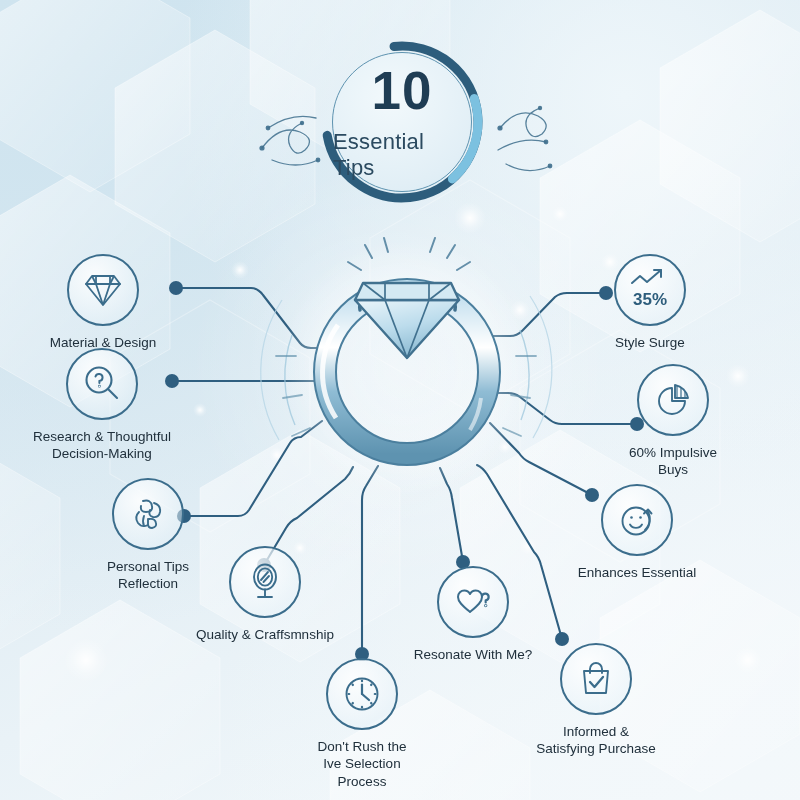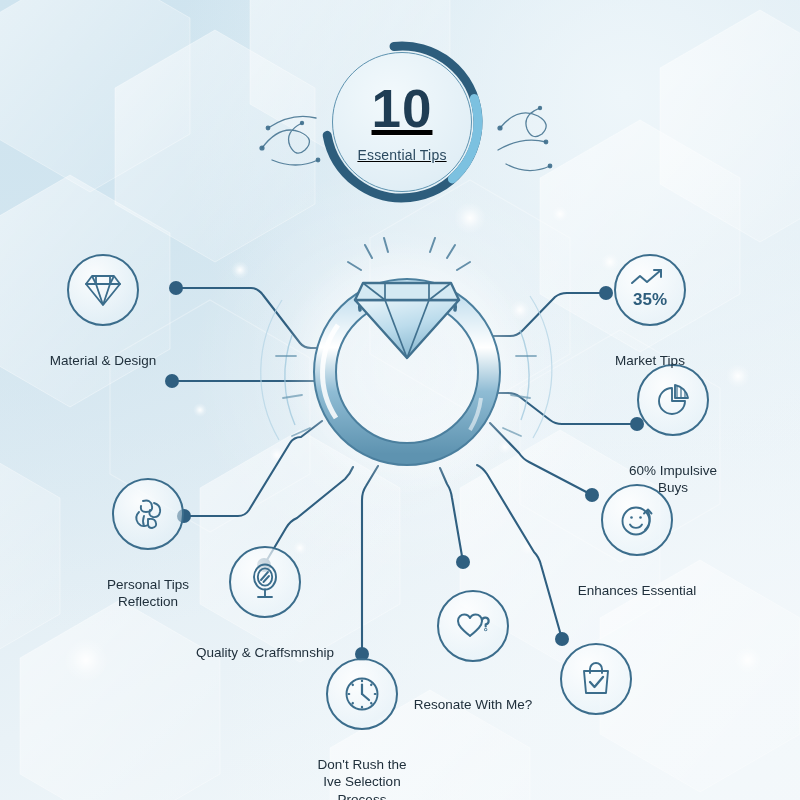--- a/index.html
+++ b/index.html
@@ -20,32 +20,32 @@
   }
   .bg-svg{position:absolute;inset:0;}
 
   
   .title-wrap{position:absolute;left:318px;top:38px;width:168px;height:168px;}
   .title-inner{position:absolute;left:14px;top:14px;width:140px;height:140px;
     border-radius:50%;
     background:radial-gradient(circle at 42% 32%, #f2f9fc 0%, #e2eff6 70%, #d8eaf3 100%);
     border:1.6px solid #5e93b0;
     display:flex;flex-direction:column;align-items:center;justify-content:center;
-    box-sizing:border-box;text-decoration:underline;}
+    box-sizing:border-box;}
   .t-num{font-size:53px;font-weight:bold;color:#1f3d54;line-height:1;letter-spacing:1px;
     text-shadow:0 1px 1px rgba(255,255,255,.7);}
-  .t-sub{font-size:14px;color:#2b4a60;margin-top:12px;letter-spacing:.2px;}
+  .t-sub{font-size:22px;color:#2b4a60;margin-top:12px;letter-spacing:.2px;}
 
   
   .node{position:absolute;display:flex;flex-direction:column;align-items:center;}
   .node .ico{width:72px;height:72px;border-radius:50%;
     border:2px solid #3b6d8c;
     background:radial-gradient(circle at 38% 30%, rgba(255,255,255,.85) 0%, rgba(232,243,249,.5) 70%, rgba(222,238,246,.35) 100%);
     display:flex;align-items:center;justify-content:center;box-sizing:border-box;text-align:center;}
-  .node .lbl{margin-top:26px;font-size:13.5px;line-height:1.28;color:#20303c;
+  .node .lbl{margin-top:8px;font-size:13.5px;line-height:1.28;color:#20303c;
     text-align:center;white-space:pre-line;width:190px;}
 
   .ico svg{display:block;}
 </style>
 </head>
 <body>
 
 <div id="stage">
 
   <div class="bg-base"></div>
@@ -250,20 +250,32 @@
           <line x1="28" y1="15" x2="21" y2="36"></line>
         <line x1="14" y1="7" x2="14" y2="15"></line>
           <line x1="28" y1="7" x2="28" y2="15"></line>
         <line x1="10" y1="7" x2="14" y2="15"></line>
           <line x1="32" y1="7" x2="28" y2="15"></line>
       </svg>
     </div>
     <div class="lbl">Material &amp; Design</div>
   </div>
 
+  <div class="node" style="left:4px;top:348px;width:196px;">
+    <div class="ico">
+      <svg width="42" height="42" viewBox="0 0 42 42" fill="none" stroke="#3b6d8c" stroke-width="2.1" stroke-linecap="round">
+        <circle cx="18" cy="17" r="12.5"></circle>
+        <line x1="27" y1="26" x2="36" y2="35"></line>
+        <path d="M14.5,13.5 a3.6,3.6 0 1 1 3.9,4.6 v1.8" stroke-width="2"></path>
+        <circle cx="18.4" cy="23.3" r="0.3" stroke-width="2.3"></circle>
+      </svg>
+    </div>
+    <div class="lbl">Research &amp; Thoughtful
+Decision-Making</div>
+  </div>
 
   <div class="node" style="left:53px;top:478px;width:190px;">
     <div class="ico">
       <svg width="42" height="42" viewBox="0 0 42 42" fill="none" stroke="#3b6d8c" stroke-width="1.9" stroke-linecap="round">
         <path d="M16,8 Q24,6 25,13 Q26,19 19,19 Q13,19 14,13"></path>
         <path d="M27,10 Q34,12 33,19 Q32,25 26,24 Q21,23 23,17"></path>
         <path d="M12,19 Q7,24 11,30 Q15,35 21,32"></path>
         <path d="M22,26 Q28,25 29,30 Q30,34 25,35 Q21,35 21,31 L21,26"></path>
         <path d="M17,23 Q15,28 17,33"></path>
       </svg>
@@ -302,39 +314,41 @@
           <line x1="11.5" y1="30.5" x2="11.9" y2="30"></line>
             <line x1="11.5" y1="11.5" x2="11.9" y2="12"></line>
         </g>
       </svg>
     </div>
     <div class="lbl">Don't Rush the
 Ive Selection
 Process</div>
   </div>
 
-  <div class="node" style="left:378px;top:590px;width:190px;gap:8px;">
+  <div class="node" style="left:378px;top:566px;width:190px;">
     <div class="ico">
       <svg width="42" height="42" viewBox="0 0 42 42" fill="none" stroke="#3b6d8c" stroke-width="2" stroke-linecap="round" stroke-linejoin="round">
         <path d="M18,31 C11,25 6,21 6,16 C6,12 9,9.5 12.3,9.5 C15,9.5 17,11 18,13 C19,11 21,9.5 23.7,9.5 C27,9.5 30,12 30,16 C30,21 25,25 18,31 Z"></path>
         <path d="M30,15 a3.4,3.4 0 1 1 3.7,4.4 v2" stroke-width="2.2"></path>
         <circle cx="33.7" cy="24.6" r="0.4" stroke-width="2.6"></circle>
       </svg>
     </div>
     <div class="lbl">Resonate With Me?</div>
   </div>
 
   <div class="node" style="left:501px;top:643px;width:190px;">
     <div class="ico">
       <svg width="42" height="42" viewBox="0 0 42 42" fill="none" stroke="#3b6d8c" stroke-width="1.9" stroke-linecap="round" stroke-linejoin="round">
         <path d="M9,13 L33,13 L31,35 L11,35 Z"></path>
         <path d="M15,15 L15,11 a6,6 0 0 1 12,0 L27,15"></path>
         <polyline points="15,24 19.5,29 28,19" stroke-width="2.3"></polyline>
       </svg>
     </div>
+    <div class="lbl">Informed &amp;
+Satisfying Purchase</div>
   </div>
 
   <div class="node" style="left:533px;top:484px;width:208px;">
     <div class="ico">
       <svg width="44" height="44" viewBox="0 0 44 44" fill="none" stroke="#3b6d8c" stroke-width="1.9" stroke-linecap="round" stroke-linejoin="round">
         <circle cx="21" cy="23" r="13.5"></circle>
         <circle cx="16.5" cy="19.5" r="1.3" fill="#3b6d8c" stroke="none"></circle>
         <circle cx="25.5" cy="19.5" r="1.3" fill="#3b6d8c" stroke="none"></circle>
         <path d="M15,26.5 a7,7 0 0 0 12,0"></path>
         <path d="M30,32 a15,15 0 0 0 2.5,-19"></path>
@@ -361,16 +375,16 @@
   </div>
 
   <div class="node" style="left:555px;top:254px;width:190px;">
     <div class="ico">
       <svg width="48" height="46" viewBox="0 0 48 46" fill="none" stroke="#3b6d8c" stroke-width="2" stroke-linecap="round" stroke-linejoin="round">
         <polyline points="6,16 14,9 21,15 35,3"></polyline>
         <polyline points="28,3 35,3 35,10"></polyline>
         <text x="24" y="38" font-family="Liberation Sans, sans-serif" font-size="17" font-weight="bold" fill="#2d5d7c" stroke="none" text-anchor="middle">35%</text>
       </svg>
     </div>
-    <div class="lbl">Market Tips</div>
+    <div class="lbl">Style Surge</div>
   </div>
 
 </div>
 
 </body></html>

